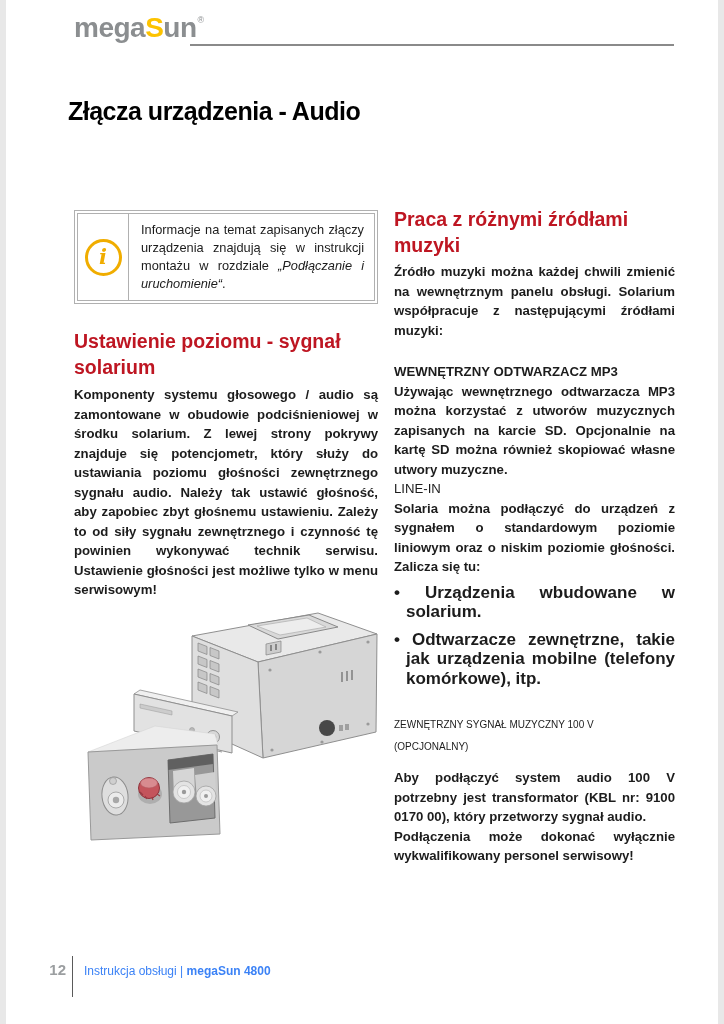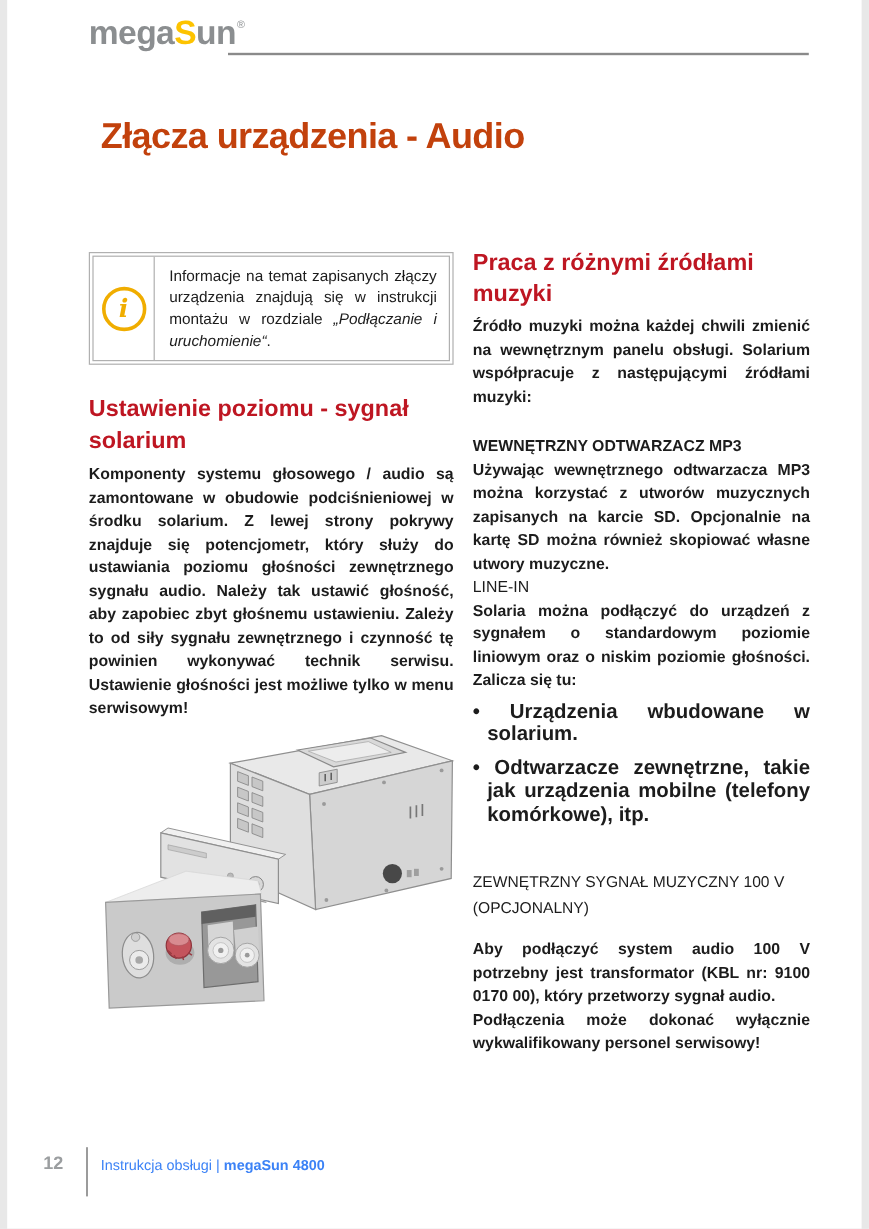--- a/index.html
+++ b/index.html
@@ -9,22 +9,22 @@
     font-family:"Liberation Sans", sans-serif; color:#1c1c1c;
     -webkit-font-smoothing:antialiased;
   }
   
   .logo { position:absolute; left:68px; top:12px; font-size:28px; font-weight:bold;
           letter-spacing:-0.5px; color:#8b8e90; }
   .logo .s { color:#fdc300; }
   .logo .reg { font-size:9px; font-weight:normal; vertical-align:14px; margin-left:1px; }
   .header-rule { position:absolute; left:184px; top:44px; width:484px; height:2px; background:#8a8a8a; }
   
-  .page-title { position:absolute; left:78px; top:97px; font-size:30px; font-weight:bold;
-                color:#c2410c; letter-spacing:-0.5px; }
+  .page-title { position:absolute; left:62px; top:97px; font-size:25px; font-weight:bold;
+                color:#000000; letter-spacing:-0.5px; }
   
   .col-left  { position:absolute; left:68px;  top:210px; width:304px; }
   .col-right { position:absolute; left:388px; top:206px; width:281px; }
   
   .infobox-outer { border:1px solid #b0b0b0; padding:2px; }
   .infobox-inner { border:1px solid #b0b0b0; display:flex; align-items:stretch; }
   .infobox-iconcell { width:50px; border-right:1px solid #b0b0b0; display:flex;
                       align-items:center; justify-content:center; flex:none; }
   .info-circle { width:31px; height:31px; border:3px solid #f0ad00; border-radius:50%;
                  display:flex; align-items:center; justify-content:center; }
@@ -41,25 +41,25 @@
   .left-body { margin-top:5px; }
   .figure-wrap { margin:6px 0 0 6px; }
   .right-intro { margin-top:4px; }
   .subhead { font-size:13.2px; font-weight:bold; margin:22px 0 0 0; line-height:19.5px; }
   .plainline { font-size:13.2px; line-height:19.5px; margin:0; }
   .bullets { list-style:none; margin:6px 0 0 0; padding:0; }
   .bullets li { font-size:17px; line-height:19.5px; text-align:justify; hyphens:manual;
                 padding-left:12px; text-indent:-12px; margin-top:8px;font-weight:bold; }
   .bullets li:first-child { margin-top:0; }
   .bullets li::before { content:"\2022\00a0"; }
-  .h100v { font-size:13px; line-height:22px; white-space:pre-line; margin-top:36px; }
+  .h100v { font-size:10px; line-height:22px; white-space:pre-line; margin-top:26px; }
   .v100-body { margin-top:5px; }
   .v100-body2 { margin-top:0; }
   
-  .f-num  { position:absolute; left:30px; top:961px; width:30px; text-align:left;
+  .f-num  { position:absolute; left:30px; top:961px; width:30px; text-align:right;
             font-size:15px; font-weight:bold; color:#9b9ea0; }
   .f-rule { position:absolute; left:66px; top:956px; width:1px; height:41px; background:#5a5a5a; }
   .f-text { position:absolute; left:78px; top:964px; font-size:12px; color:#3b82f6; }
   .f-text .bold { font-weight:bold; }
 </style>
 </head>
 <body>
 
 <div class="page">
 

